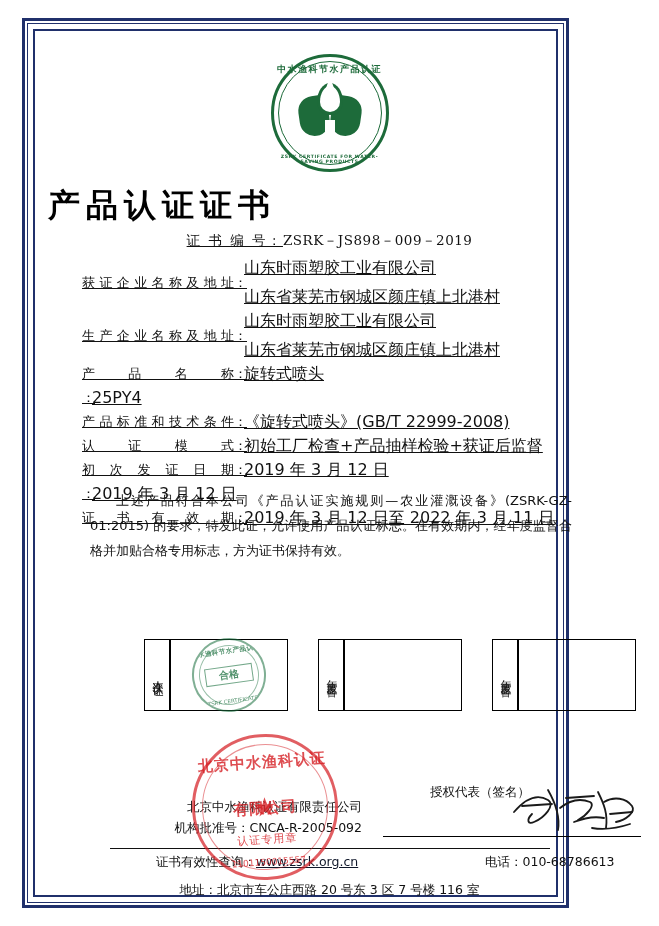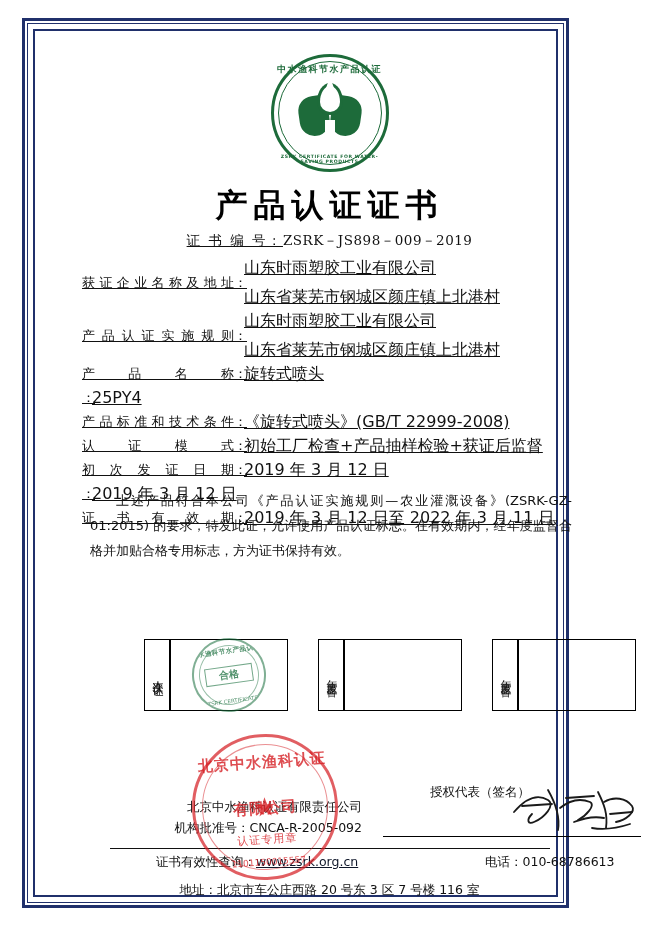--- a/index.html
+++ b/index.html
@@ -160,23 +160,22 @@
   .logo-text-bottom {
     bottom: 8px;
     font-size: 4.6px;
     letter-spacing: 0.6px;
   }
 
   
   .doc-title {
     position: absolute;
     top: 148px;
-    left: 0;
+    left: 8px;
     width: 579px;
-    text-align: center;
     font-family: Liberation Mono, monospace;
     font-size: 32px;
     font-weight: bold;
     letter-spacing: 6px;
     color: #000;
   }
   .cert-no {
     position: absolute;
     top: 196px;
     left: 0;
@@ -493,21 +492,21 @@
       <div class="row">
         <span class="key">获证企业名称及地址</span>
         <span class="colon">：</span>
         <span class="val">
           <span>山东时雨塑胶工业有限公司</span>
           <span class="sub">山东省莱芜市钢城区颜庄镇上北港村</span>
         </span>
       </div>
 
       <div class="row">
-        <span class="key">产品认证实施规则</span>
+        <span class="key">生产企业名称及地址</span>
         <span class="colon">：</span>
         <span class="val">
           <span>山东时雨塑胶工业有限公司</span>
           <span class="sub">山东省莱芜市钢城区颜庄镇上北港村</span>
         </span>
       </div>
 
       <div class="row">
         <span class="key">产 品 名 称</span>
         <span class="colon">：</span>

